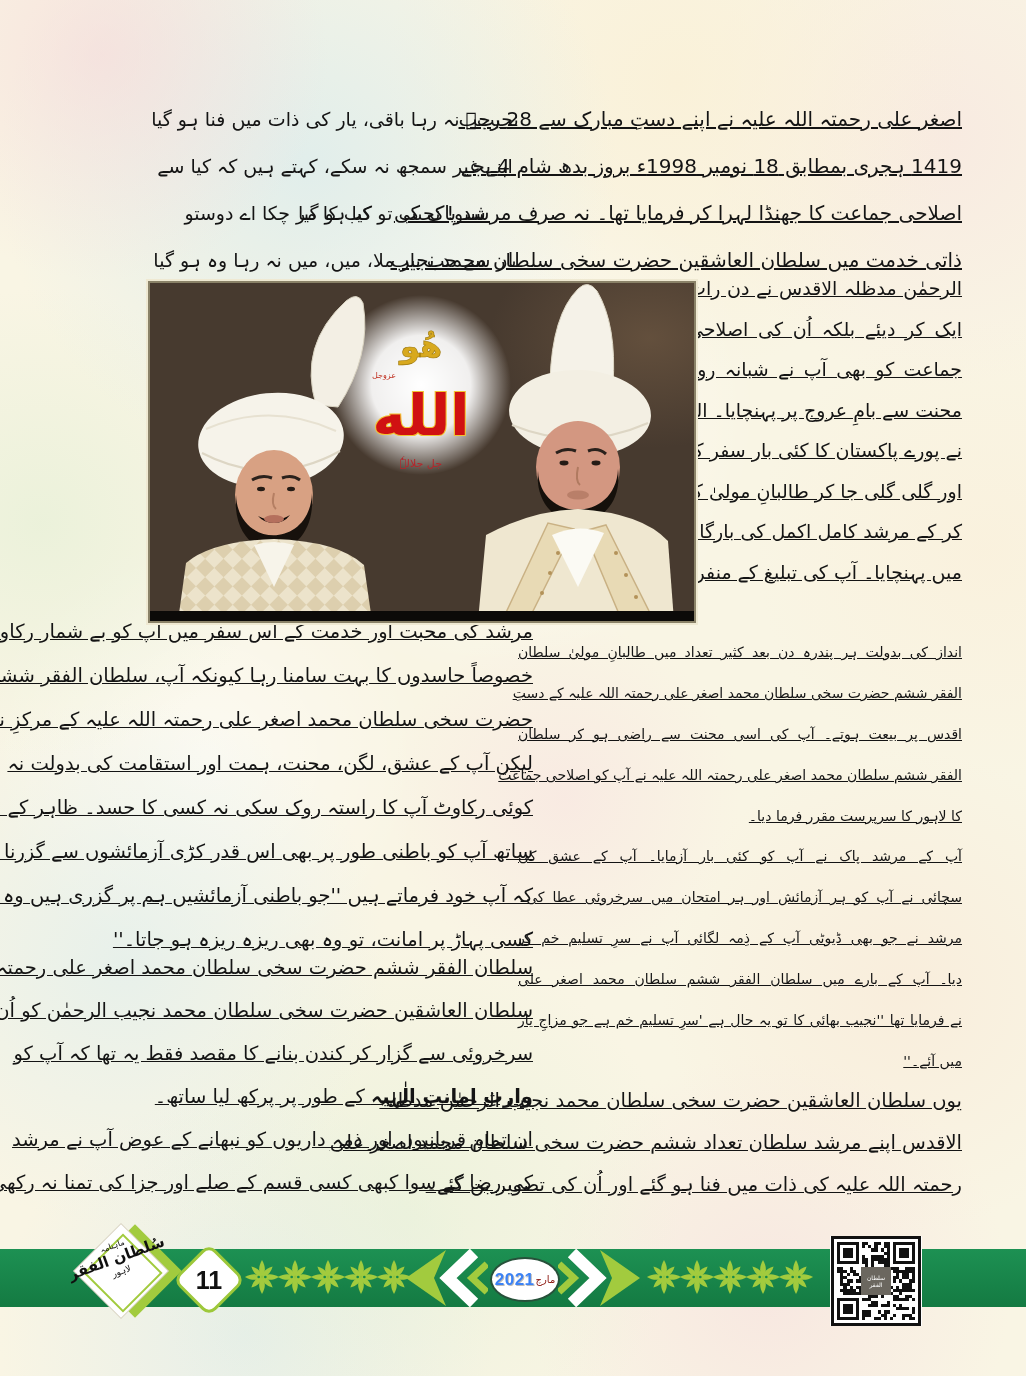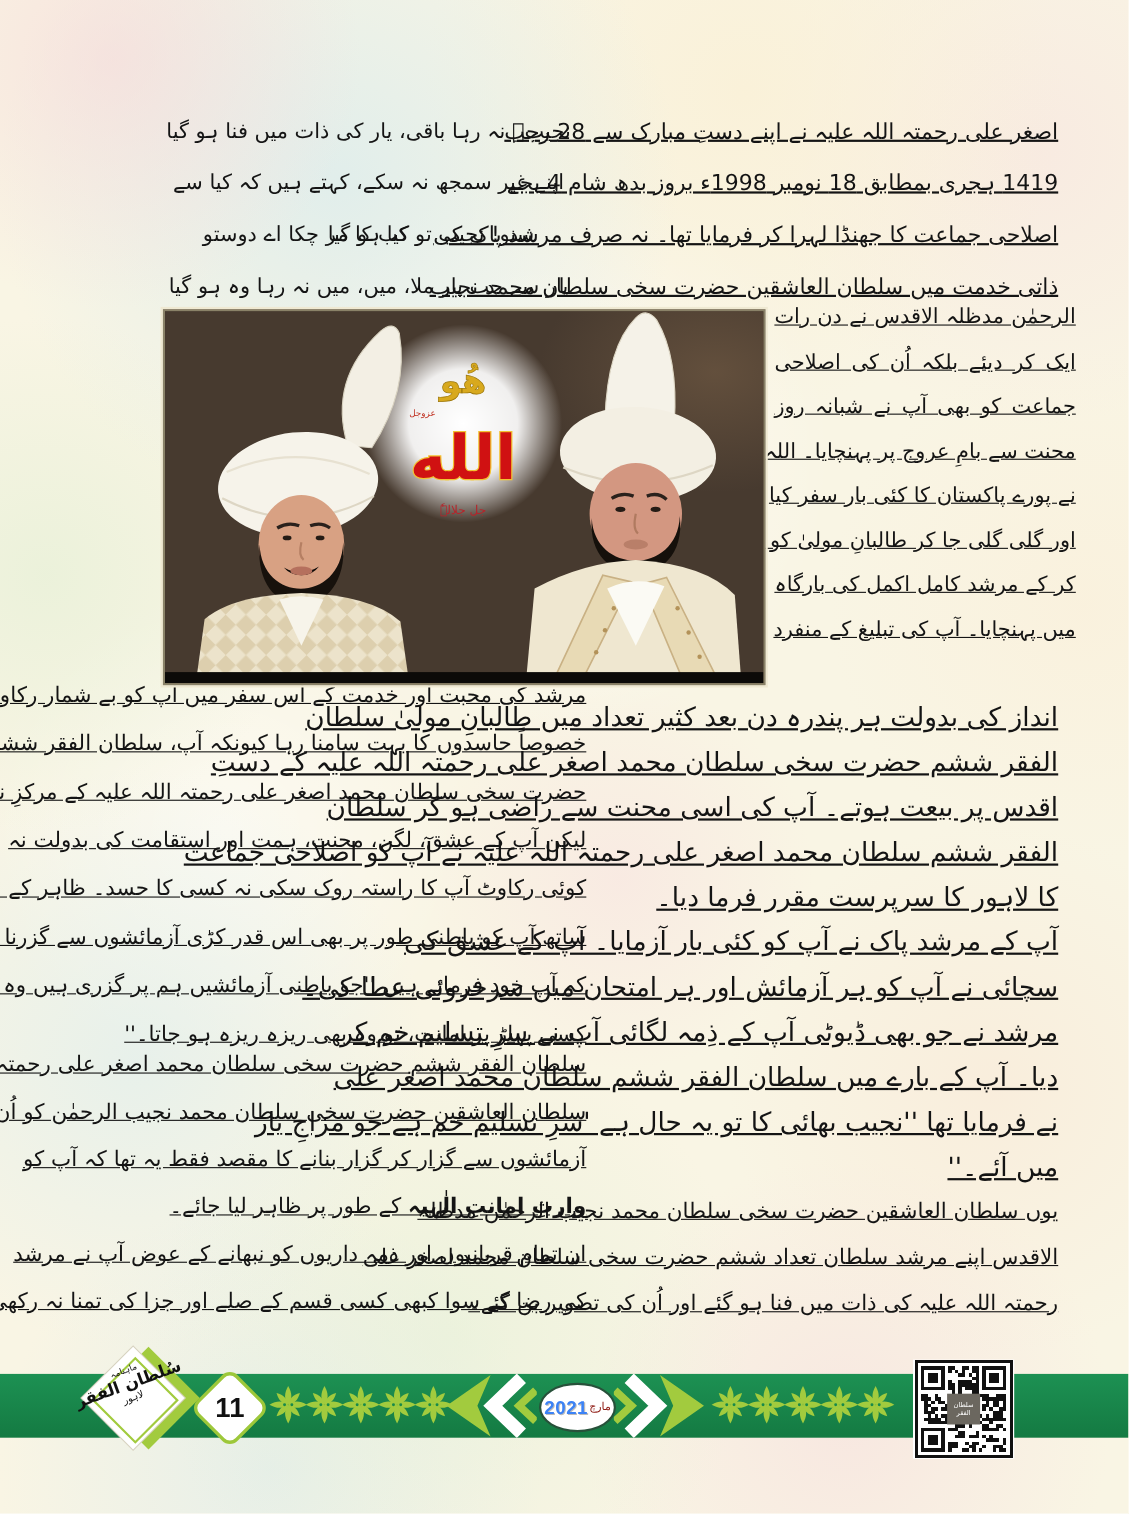--- a/index.html
+++ b/index.html
@@ -21,21 +21,21 @@
       radial-gradient(circle at 24% 97%, rgba(212,233,238,.5), rgba(212,233,238,0) 16%),
       radial-gradient(circle at 48% 30%, rgba(255,255,255,.65), rgba(255,255,255,0) 24%),
       radial-gradient(circle at 20% 55%, rgba(255,255,255,.5), rgba(255,255,255,0) 20%);
   }
   .abs{position:absolute;}
   .urdu{direction:rtl;color:#141414;text-decoration:underline;}
   .line{direction:rtl;text-align:justify;text-align-last:justify;white-space:nowrap;overflow:visible;}
   .end .line:last-child{text-align-last:right;}
   .lh47 .line{height:47px;line-height:47px;font-size:20px;}
   .lh41n .line{height:40.5px;line-height:40.5px;font-size:19px;}
-  .lh41 .line{height:41px;line-height:41px;font-size:24px;}
+  .lh41 .line{height:41px;line-height:41px;font-size:14px;}
   .lh42 .line{height:42px;line-height:42px;font-size:19.5px;}
   .lh44 .line{height:44px;line-height:44px;font-size:19.5px;}
   .lh43 .line{height:43px;line-height:43px;font-size:19.5px;}
   .poetry .pline{height:47px;line-height:47px;font-size:19px;text-align:center;direction:rtl;color:#141414;}
   .mixline{direction:rtl;height:43px;line-height:43px;font-size:19.5px;text-align:right;white-space:nowrap;color:#141414;}
   .mixline b{font-weight:bold;}
   
   .photo{left:148px;top:281px;width:544px;height:338px;border:2px solid #8a8268;outline:2px solid #efe9d2;background:#473a2f;}
   
   .band{left:0;top:1249px;width:1026px;height:58px;background:linear-gradient(#1d9153,#147a42);}
@@ -97,21 +97,21 @@
       <div class="pline">یار سے جب یار ملا، میں، میں نہ رہا وہ ہو گیا</div>
     </div>
 
   <div class="abs urdu lh47" style="left:518px;top:96px;width:444px;">
       <div class="line">اصغر علی رحمتہ اللہ علیہ نے اپنے دستِ مبارک سے 28 رجب</div>
       <div class="line">1419 ہجری بمطابق 18 نومبر 1998ء بروز بدھ شام 4 بجے</div>
       <div class="line">اصلاحی جماعت کا جھنڈا لہرا کر فرمایا تھا۔ نہ صرف مرشد پاک کی</div>
       <div class="line">ذاتی خدمت میں سلطان العاشقین حضرت سخی سلطان محمد نجیب</div>
     </div>
 
-  <div class="abs urdu lh41n" style="left:704px;top:268px;width:274px;">
+  <div class="abs urdu lh41n" style="left:688px;top:268px;width:274px;">
       <div class="line">الرحمٰن مدظلہ الاقدس نے دن رات</div>
       <div class="line">ایک کر دیئے بلکہ اُن کی اصلاحی</div>
       <div class="line">جماعت کو بھی آپ نے شبانہ روز</div>
       <div class="line">محنت سے بامِ عروج پر پہنچایا۔ اللہ</div>
       <div class="line">نے پورے پاکستان کا کئی بار سفر کیا</div>
       <div class="line">اور گلی گلی جا کر طالبانِ مولیٰ کو تلاش</div>
       <div class="line">کر کے مرشد کامل اکمل کی بارگاہ</div>
       <div class="line">میں پہنچایا۔ آپ کی تبلیغ کے منفرد</div>
     </div>
 
@@ -146,24 +146,24 @@
       <div class="line">کوئی رکاوٹ آپ کا راستہ روک سکی نہ کسی کا حسد۔ ظاہر کے ساتھ</div>
       <div class="line">ساتھ آپ کو باطنی طور پر بھی اس قدر کڑی آزمائشوں سے گزرنا پڑا</div>
       <div class="line">کہ آپ خود فرماتے ہیں ''جو باطنی آزمائشیں ہم پر گزری ہیں وہ اگر</div>
       <div class="line">کسی پہاڑ پر امانت، تو وہ بھی ریزہ ریزہ ہو جاتا۔''</div>
     </div>
 
   <div class="abs urdu lh43" style="left:126px;top:946px;width:407px;">
     <div>
         <div class="line">سلطان الفقر ششم حضرت سخی سلطان محمد اصغر علی رحمتہ اللہ علیہ کا</div>
         <div class="line">سلطان العاشقین حضرت سخی سلطان محمد نجیب الرحمٰن کو اُن تمام</div>
-        <div class="line">آزمائشوں سے گزار کر گزار بنانے کا مقصد فقط یہ تھا کہ آپ کو</div>
+        <div class="line">سرخروئی سے گزار کر کندن بنانے کا مقصد فقط یہ تھا کہ آپ کو</div>
       </div>
     <div class="mixline">
-      <b>وارثِ امانتِ الٰہیہ</b><span> کے طور پر ظاہر لیا جائے۔</span>
+      <b>وارثِ امانتِ الٰہیہ</b><span> کے طور پر پرکھ لیا ساتھ۔</span>
     </div>
     <div>
         <div class="line">ان تمام قربانیوں اور ذمہ داریوں کو نبھانے کے عوض آپ نے مرشد</div>
         <div class="line">کی رضا کے سوا کبھی کسی قسم کے صلے اور جزا کی تمنا نہ رکھی۔ اسی بے</div>
       </div>
   </div>
 
   <div class="abs photo">
     <svg viewBox="0 0 544 338" width="544" height="338">
       <defs>

